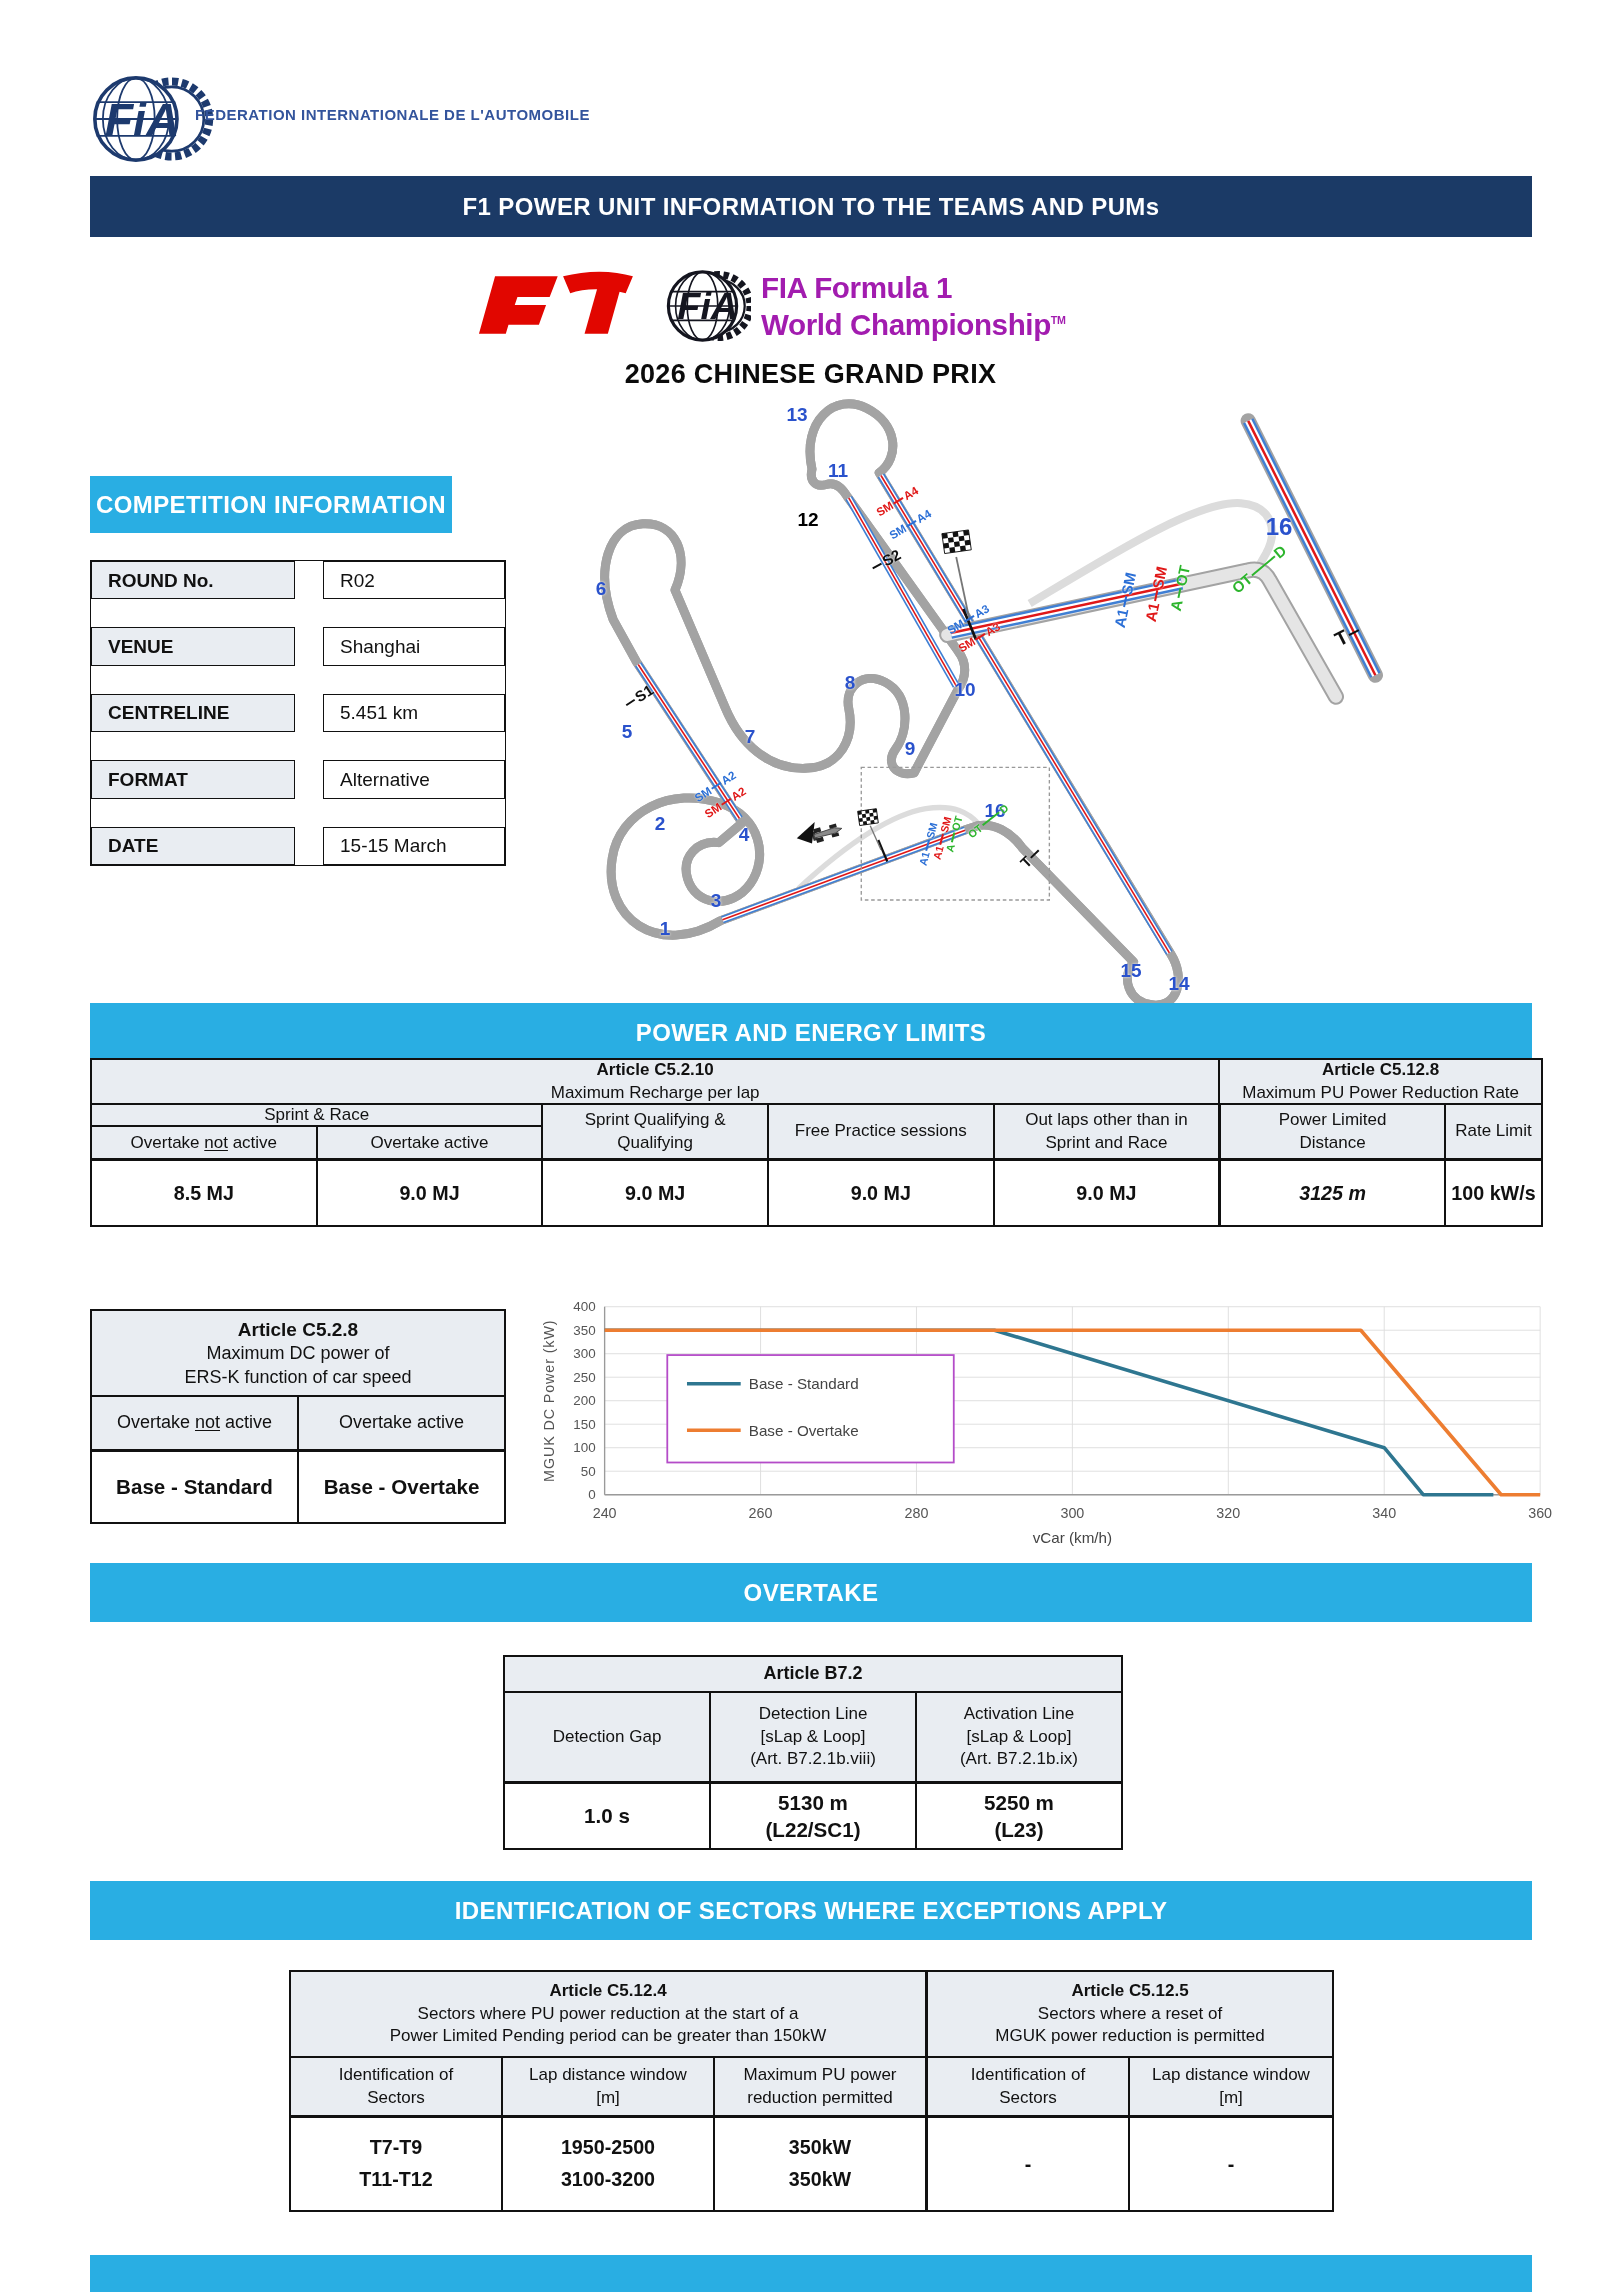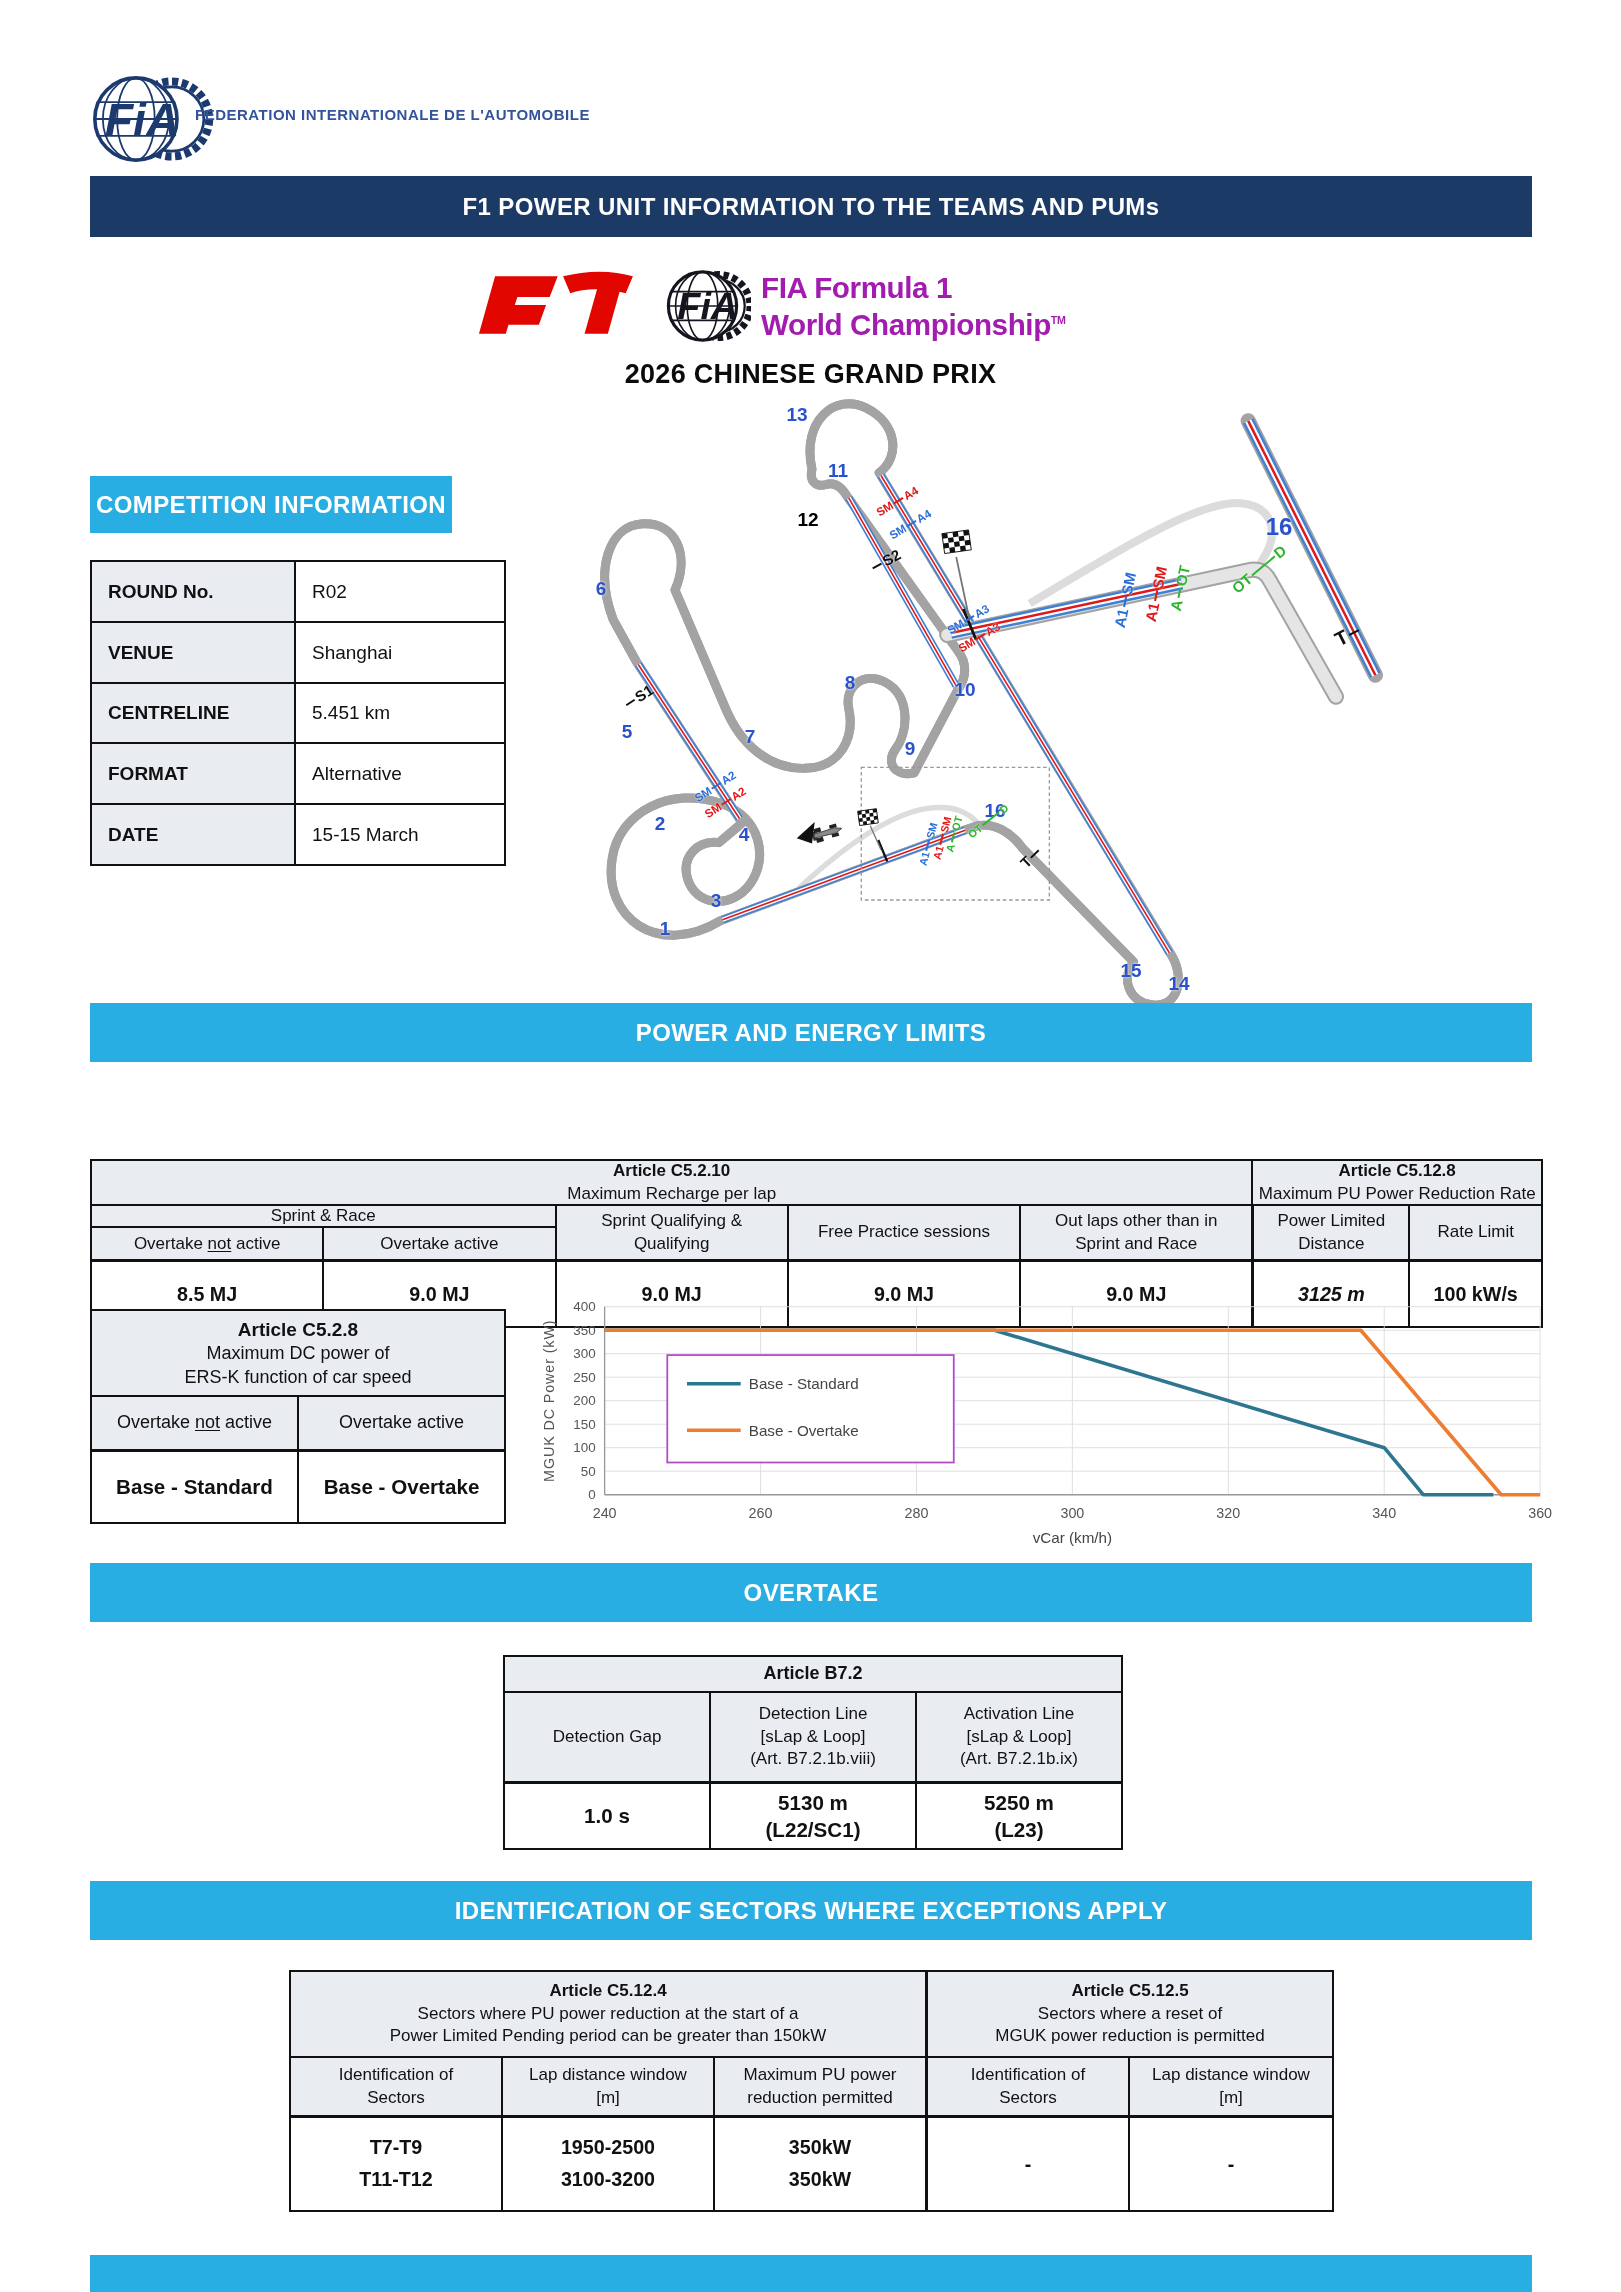--- a/index.html
+++ b/index.html
@@ -72,21 +72,21 @@
 <div id="champ-text">
   <div>FIA Formula 1</div>
   <div><span>World Championship</span><sup>TM</sup></div>
 </div>
 <div id="event-title">2026 CHINESE GRAND PRIX</div>
 
 <div class="banner" style="left:90px;top:476px;width:362px;height:57px;">
   <span>COMPETITION INFORMATION</span>
 </div>
 
-<div class="tbl" style="left:90px;top:560px;width:414px;height:304px;grid-template-columns:204px 1fr;grid-template-rows:repeat(5,1fr);">
+<div class="tbl" style="left:90px;top:560px;width:414px;height:304px;grid-template-columns:204px 1fr;grid-template-rows:repeat(5,1fr);gap:28px;">
   <div class="c hd b f21 left-cell">ROUND No.</div>
   <div class="c f21 left-cell">R02</div>
   <div class="c hd b f21 left-cell">VENUE</div>
   <div class="c f21 left-cell">Shanghai</div>
   <div class="c hd b f21 left-cell">CENTRELINE</div>
   <div class="c f21 left-cell">5.451 km</div>
   <div class="c hd b f21 left-cell">FORMAT</div>
   <div class="c f21 left-cell">Alternative</div>
   <div class="c hd b f21 left-cell">DATE</div>
   <div class="c f21 left-cell">15-15 March</div>
@@ -297,21 +297,21 @@
       <span>T</span>
       <span class="tick" style="width: 10.7px;"></span>
       <span></span>
     </div>
   </div>
 
 <div class="banner" style="left:90px;top:1003px;width:1442px;height:59px;">
   <span>POWER AND ENERGY LIMITS</span>
 </div>
 
-<div class="tbl" style="left:90px;top:1159px;width:1451px;height:167px;grid-template-columns:repeat(5,1fr);grid-template-rows:45px 22.4px 33px 1fr;">
+<div class="tbl" style="left:90px;top:1058px;width:1451px;height:167px;grid-template-columns:repeat(6,1fr);grid-template-rows:45px 22.4px 33px 1fr;">
   <div class="c hd f19" style="grid-column:1/6;grid-row:1;">
     <span class="b">Article C5.2.10</span>
     <span>Maximum Recharge per lap</span>
   </div>
   <div class="c hd f19" style="grid-column:6/8;grid-row:1;">
     <span class="b">Article C5.12.8</span>
     <span>Maximum PU Power Reduction Rate</span>
   </div>
   <div class="c hd f19" style="grid-column:1/3;grid-row:2;">
     <span>Sprint &amp; Race</span>

